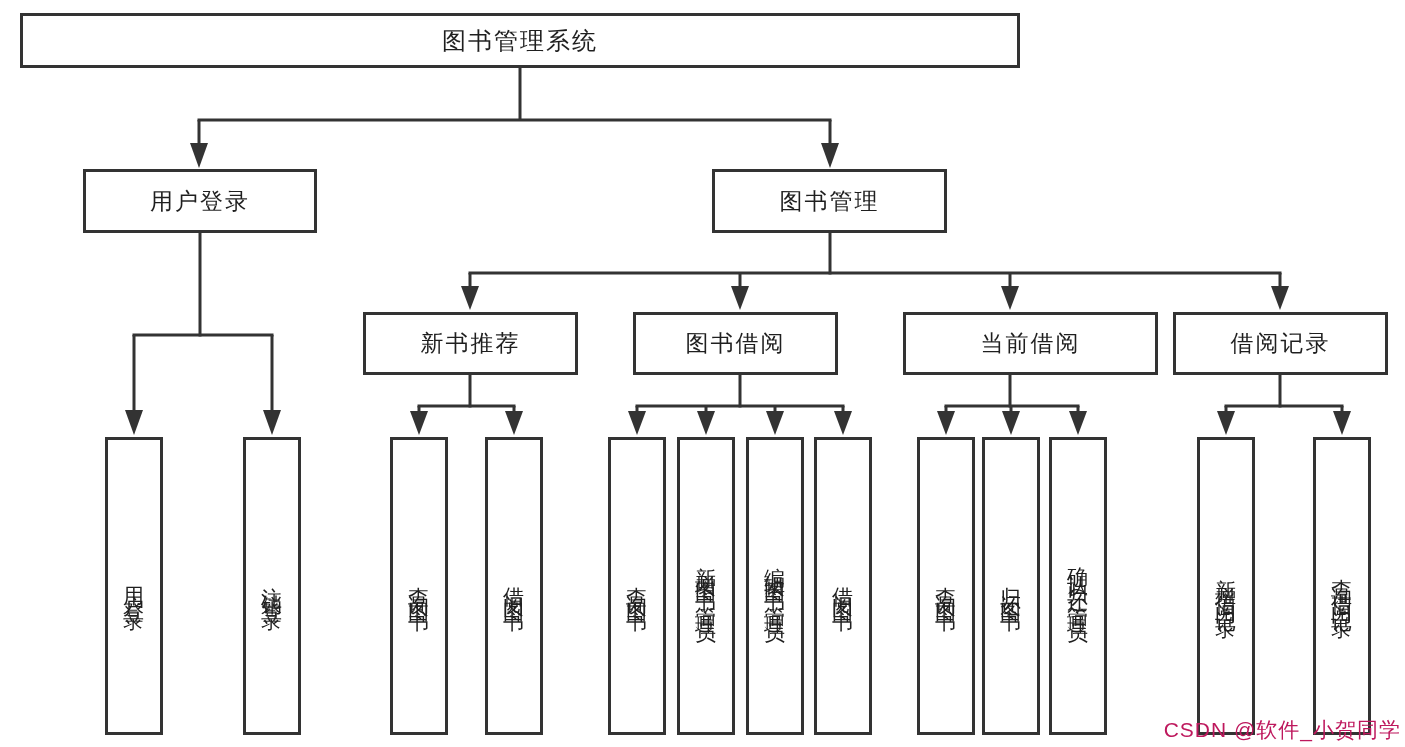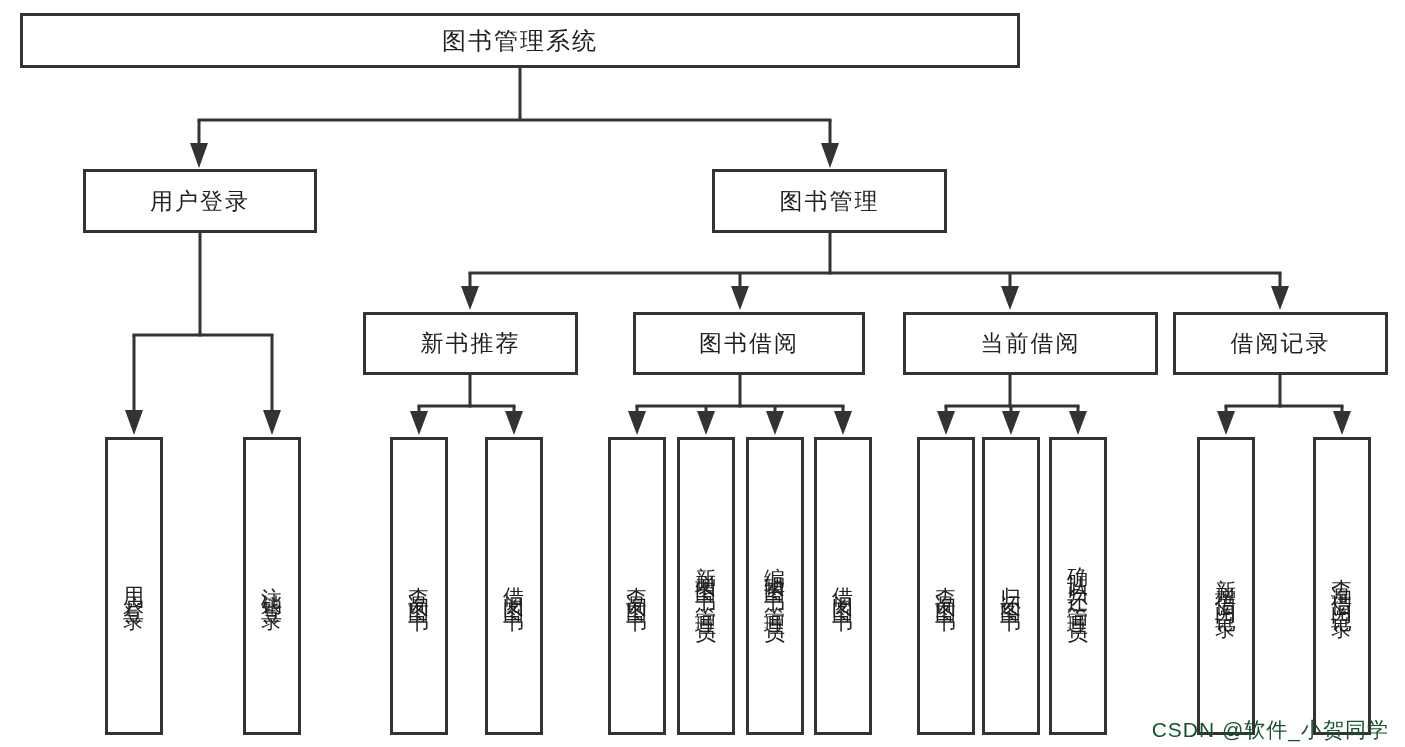--- a/index.html
+++ b/index.html
@@ -26,25 +26,25 @@
   .rootbox{font-size:24px;letter-spacing:2px;}
   .vbox{
     writing-mode:vertical-rl;
     text-orientation:mixed;
     font-size:21px;
     letter-spacing:8px;
     line-height:1;
   }
   #watermark{
     position:absolute;
-    right:16px;
+    right:4px;
     top:716px;
     z-index:3;
     font-size:21px;
-    color:#14532d;
+    color:#be185d;
     letter-spacing:1px;
     white-space:nowrap;
   }
 </style>
 </head>
 <body>
 
 <div id="stage">
 
   <svg id="connectors" width="1405" height="747" viewBox="0 0 1405 747" fill="#333333" stroke="#333333" stroke-width="3">
@@ -108,21 +108,21 @@
     <line x1="1342" y1="406" x2="1342" y2="414"></line>
     <polygon points="1342,435 1333,411 1351,411" stroke="none"></polygon>
   </svg>
 
   <div class="box hbox rootbox" style="left:20px;top:13px;width:1000px;height:55px">图书管理系统</div>
 
   <div class="box hbox" style="left:83px;top:169px;width:234px;height:64px">用户登录</div>
   <div class="box hbox" style="left:712px;top:169px;width:235px;height:64px">图书管理</div>
 
   <div class="box hbox" style="left:363px;top:312px;width:215px;height:63px">新书推荐</div>
-  <div class="box hbox" style="left:633px;top:312px;width:232px;height:63px">图书借阅</div>
+  <div class="box hbox" style="left:633px;top:312px;width:205px;height:63px">图书借阅</div>
   <div class="box hbox" style="left:903px;top:312px;width:255px;height:63px">当前借阅</div>
   <div class="box hbox" style="left:1173px;top:312px;width:215px;height:63px">借阅记录</div>
 
   <div class="box vbox" style="left:105px;top:437px;width:58px;height:298px">用户登录</div>
   <div class="box vbox" style="left:243px;top:437px;width:58px;height:298px">注销登录</div>
 
   <div class="box vbox" style="left:390px;top:437px;width:58px;height:298px">查询图书</div>
   <div class="box vbox" style="left:485px;top:437px;width:58px;height:298px">借阅图书</div>
 
   <div class="box vbox" style="left:608px;top:437px;width:58px;height:298px">查询图书</div>

